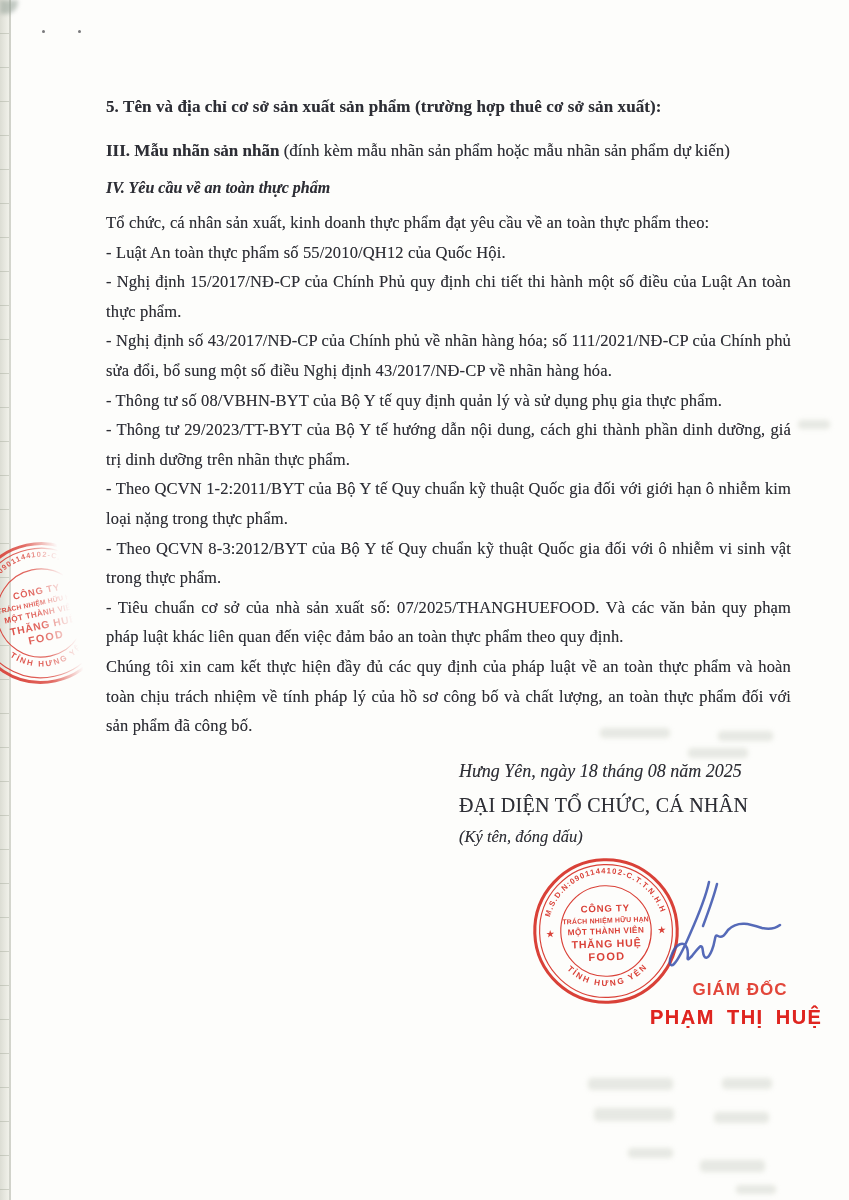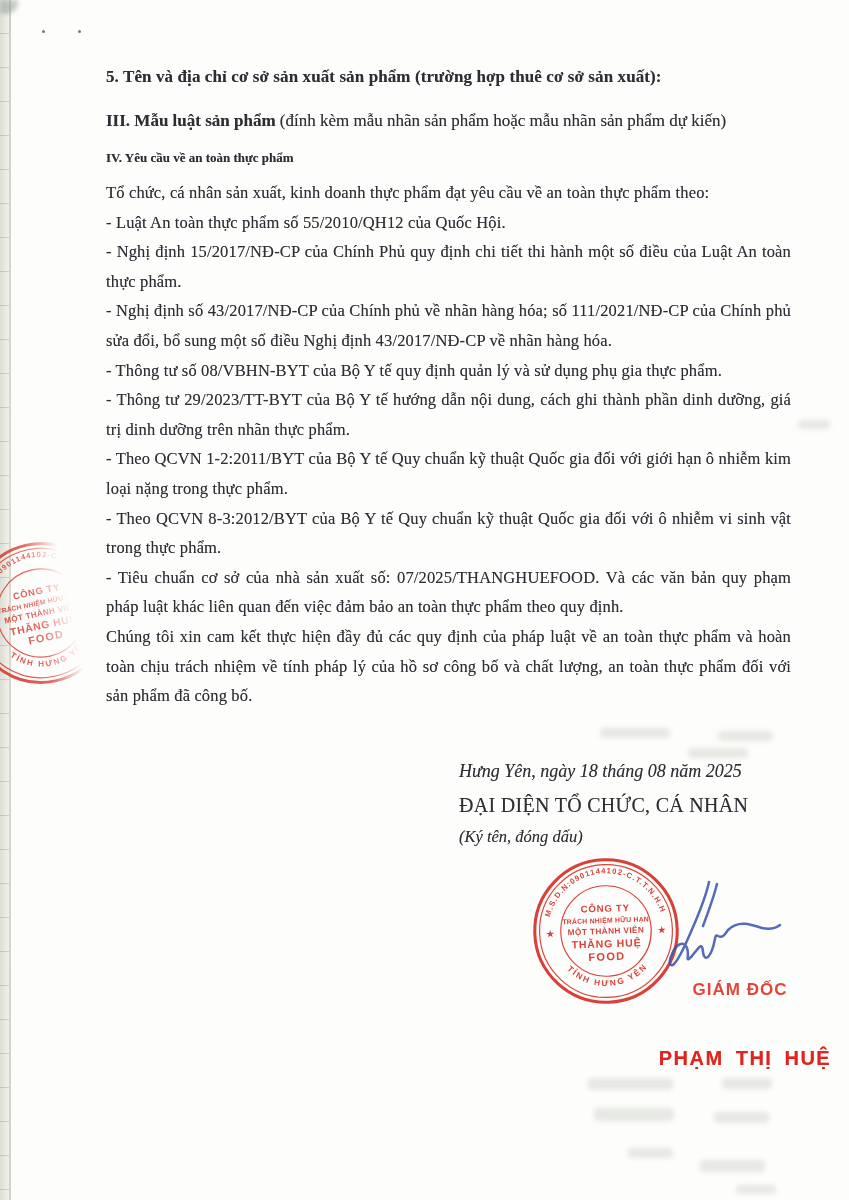--- a/index.html
+++ b/index.html
@@ -31,28 +31,28 @@
   .staple-dot{
     position:absolute;width:3px;height:3px;border-radius:50%;
     background:#4c4c50;opacity:.75;
   }
   .dot1{left:42px;top:30px;}
   .dot2{left:78px;top:30px;}
 
   
   .content{
     position:absolute;left:0;top:0;width:849px;
-    padding:64px 58px 0 106px;box-sizing:border-box;
+    padding:94px 58px 0 106px;box-sizing:border-box;
     text-shadow:0 0 .5px rgba(40,40,48,.45);
   }
   .content p{margin:0;}
   .bold{font-weight:bold;}
   .h5line{font-size:17px;font-weight:bold;line-height:26px;margin-bottom:12px !important;letter-spacing:.1px;}
   .h3line{font-size:17px;line-height:38px;margin-bottom:2px !important;}
-  .h4line{font-size:13px;font-weight:bold;line-height:32px;margin-bottom:4px !important;}
+  .h4line{font-size:16px;font-weight:bold;line-height:32px;margin-bottom:4px !important;font-style:italic;}
   .body-line{
     font-size:16.5px;line-height:29.6px;
     text-align:justify;letter-spacing:.15px;
   }
 
   
   .signoff{
     position:absolute;left:459px;top:758px;width:400px;
     text-shadow:0 0 .5px rgba(40,40,48,.4);
   }
@@ -86,21 +86,21 @@
   .signature{position:absolute;left:610px;top:872px;width:176px;height:112px;}
   .signature path{fill:none;stroke:#3d55ae;stroke-width:2.5;stroke-linecap:round;stroke-linejoin:round;opacity:.88;}
 
   
   .director-label{
     position:absolute;left:655px;top:980px;width:170px;text-align:center;
     font-family:"Liberation Sans",sans-serif;font-weight:bold;font-size:17px;
     color:#e2463a;letter-spacing:1px;
   }
   .director-name{
-    position:absolute;left:650px;top:1047px;width:190px;text-align:center;
+    position:absolute;left:650px;top:1006px;width:190px;text-align:left;
     font-family:"Liberation Sans",sans-serif;font-weight:bold;font-size:20px;
     color:#df251f;letter-spacing:1.5px;word-spacing:5px;text-shadow:0 0 .6px rgba(223,37,31,.6);
   }
 
   
   .ghost{
     position:absolute;background:rgba(168,172,160,.26);
     filter:blur(2.5px);border-radius:4px;
   }
 </style>
@@ -110,21 +110,21 @@
 <div class="page">
 
   <div class="edge-strip"></div>
   <div class="edge-line"></div>
   <div class="corner-mark"></div>
   <div class="staple-dot dot1"></div>
   <div class="staple-dot dot2"></div>
 
   <div class="content">
     <p class="h5line">5. Tên và địa chỉ cơ sở sản xuất sản phẩm (trường hợp thuê cơ sở sản xuất):</p>
-    <p class="h3line"><span class="bold">III. Mẫu luật sản phẩm</span><span> (đính kèm mẫu nhãn sản phẩm hoặc mẫu nhãn sản phẩm dự kiến)</span></p>
+    <p class="h3line"><span class="bold">III. Mẫu nhãn sản nhãn</span><span> (đính kèm mẫu nhãn sản phẩm hoặc mẫu nhãn sản phẩm dự kiến)</span></p>
     <p class="h4line">IV. Yêu cầu về an toàn thực phẩm</p>
     <p class="body-line">Tổ chức, cá nhân sản xuất, kinh doanh thực phẩm đạt yêu cầu về an toàn thực phẩm theo:</p>
     <p class="body-line">- Luật An toàn thực phẩm số 55/2010/QH12 của Quốc Hội.</p>
     <p class="body-line">- Nghị định 15/2017/NĐ-CP của Chính Phủ quy định chi tiết thi hành một số điều của Luật An toàn thực phẩm.</p>
     <p class="body-line">- Nghị định số 43/2017/NĐ-CP của Chính phủ về nhãn hàng hóa; số 111/2021/NĐ-CP của Chính phủ sửa đổi, bổ sung một số điều Nghị định 43/2017/NĐ-CP về nhãn hàng hóa.</p>
     <p class="body-line">- Thông tư số 08/VBHN-BYT của Bộ Y tế quy định quản lý và sử dụng phụ gia thực phẩm.</p>
     <p class="body-line">- Thông tư 29/2023/TT-BYT của Bộ Y tế hướng dẫn nội dung, cách ghi thành phần dinh dưỡng, giá trị dinh dưỡng trên nhãn thực phẩm.</p>
     <p class="body-line">- Theo QCVN 1-2:2011/BYT của Bộ Y tế Quy chuẩn kỹ thuật Quốc gia đối với giới hạn ô nhiễm kim loại nặng trong thực phẩm.</p>
     <p class="body-line">- Theo QCVN 8-3:2012/BYT của Bộ Y tế Quy chuẩn kỹ thuật Quốc gia đối với ô nhiễm vi sinh vật trong thực phẩm.</p>
     <p class="body-line">- Tiêu chuẩn cơ sở của nhà sản xuất số: 07/2025/THANGHUEFOOD. Và các văn bản quy phạm pháp luật khác liên quan đến việc đảm bảo an toàn thực phẩm theo quy định.</p>

